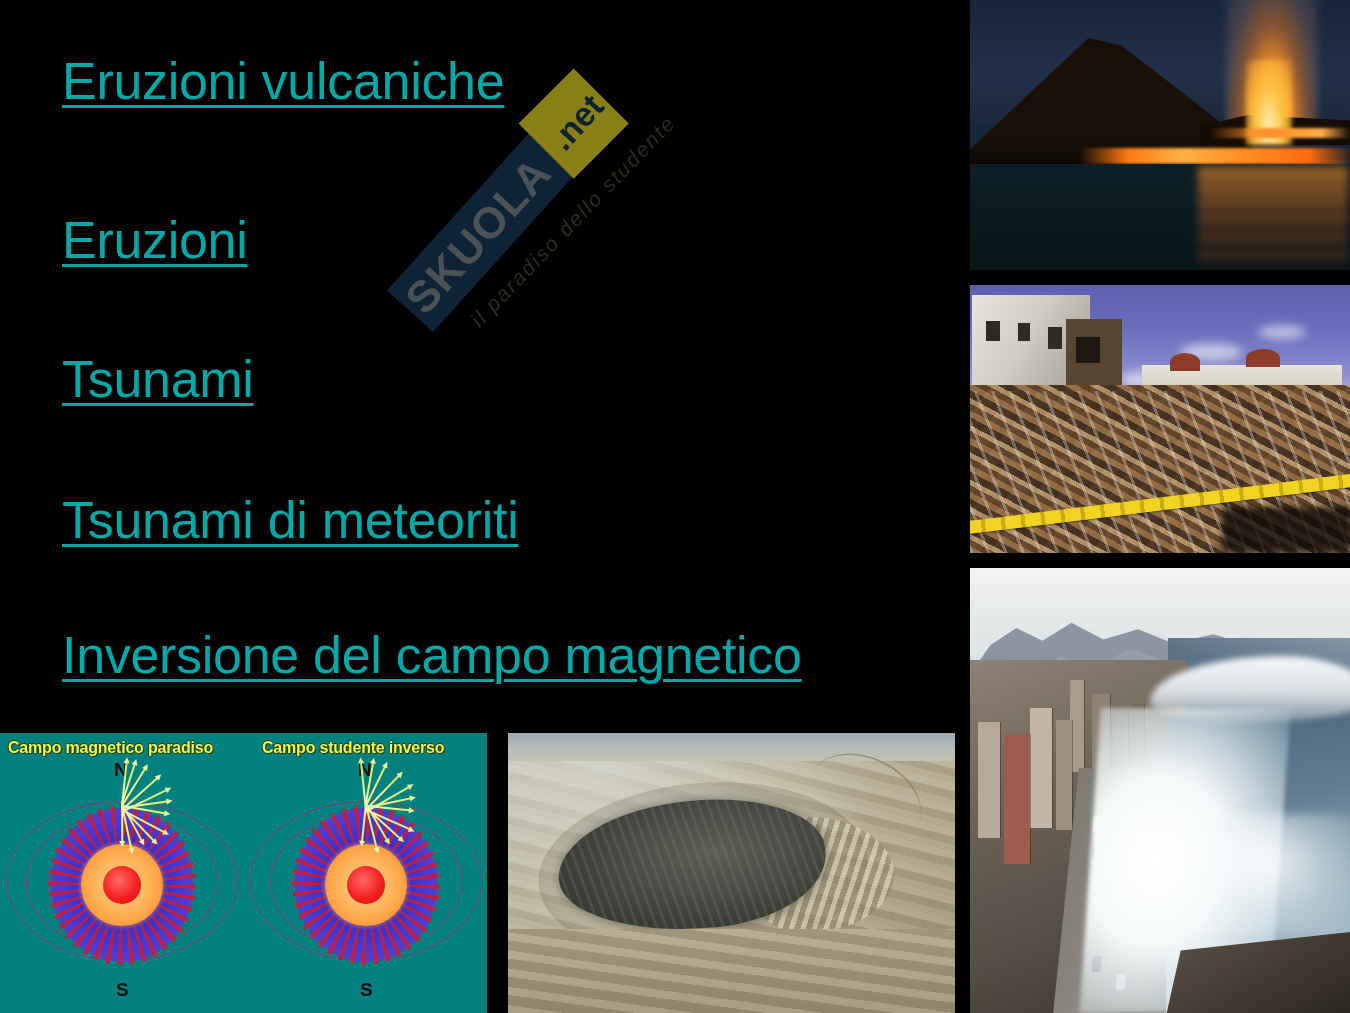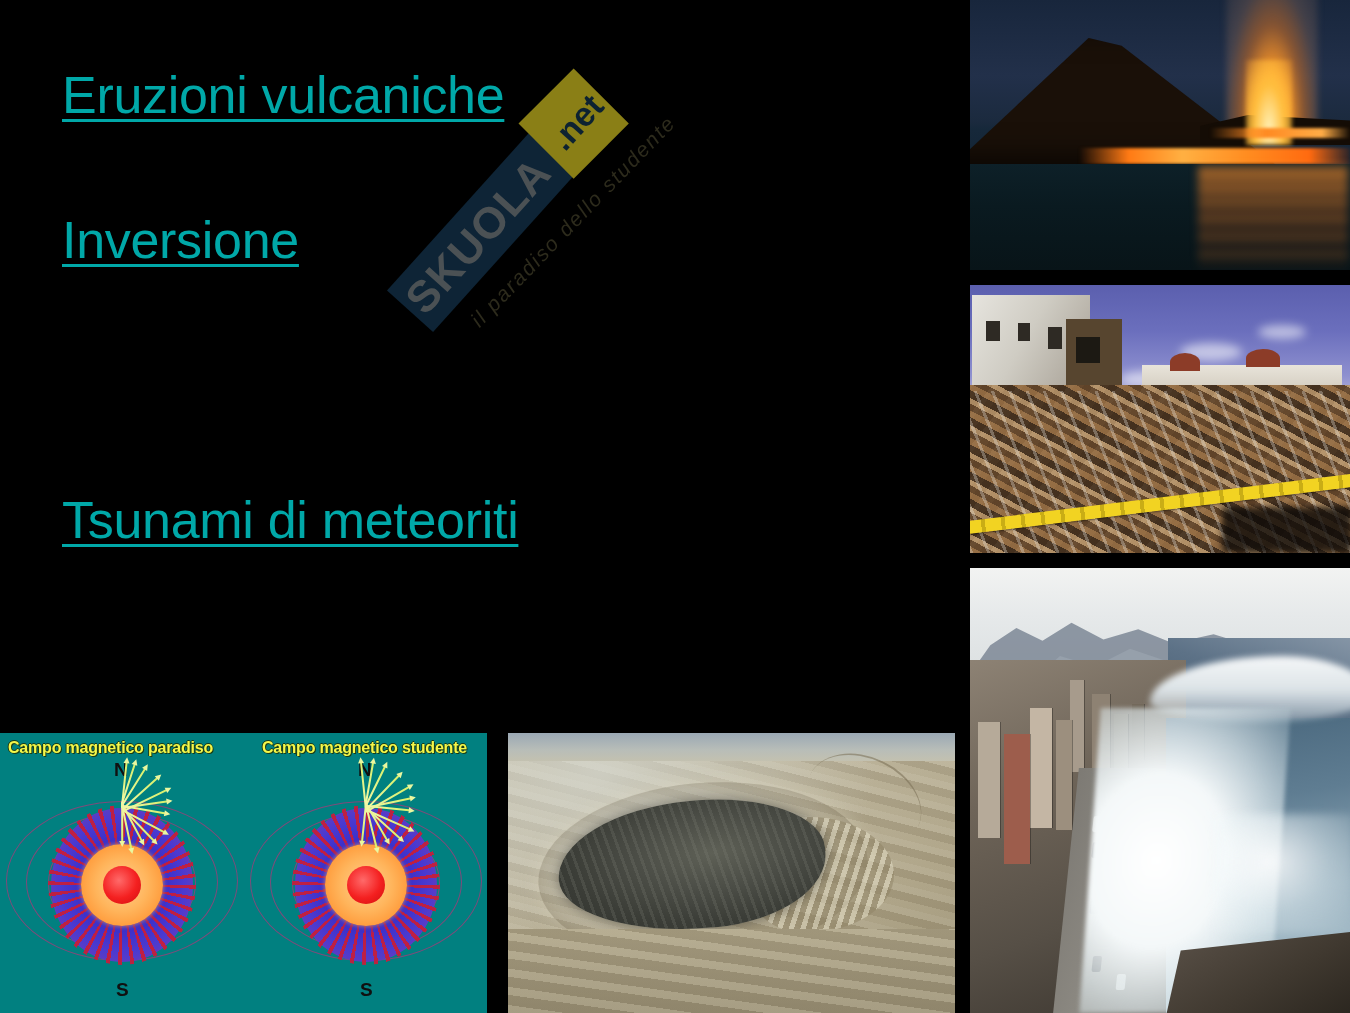--- a/index.html
+++ b/index.html
@@ -109,21 +109,21 @@
     font-size: 52px;
     font-weight: normal;
     line-height: 58px;
     white-space: nowrap;
     letter-spacing: -0.3px;
     text-decoration: underline;
     text-decoration-thickness: 3px;
     text-underline-offset: 6px;
     cursor: pointer;
   }
-  .b0 { top: 66px; text-align: center; }
+  .b0 { top: 52px; text-align: center; }
   .b1 { top: 211px; }
   .b2 { top: 350px; }
   .b3 { top: 491px; }
   .b4 { top: 626px; }
 
   
   .photo {
     position: absolute;
     overflow: hidden;
     background: #000;
@@ -440,22 +440,24 @@
       <div class="wm-band"></div>
       <div class="wm-word">SKUOLA</div>
       <div class="wm-sq"></div>
       <div class="wm-net">.net</div>
       <div class="wm-tag">il paradiso dello studente</div>
     </div>
   </div>
 
   <div id="bullets">
     <div class="bullet b0">Eruzioni vulcaniche</div>
-    <div class="bullet b1">Inversione</div>
+    <div class="bullet b1">Eruzioni</div>
+    <div class="bullet b2">Tsunami</div>
     <div class="bullet b3">Tsunami di meteoriti</div>
+    <div class="bullet b4">Inversione del campo magnetico</div>
   </div>
 
   <div class="photo" id="photo-volcano">
     <div class="v-sky"></div>
     <div class="v-plume"></div>
     <div class="v-cone"></div>
     <div class="v-ridge"></div>
     <div class="v-plume2"></div>
     <div class="v-lava2"></div>
     <div class="v-lava"></div>
@@ -519,21 +521,21 @@
     <div class="t-sea"></div>
     <div class="t-wave-crest"></div>
     <div class="t-foam"></div>
     <div class="t-foam2"></div>
     <div class="t-pier"></div>
   </div>
 
   <div class="photo" id="photo-magnetic">
 
     <div class="mag-title left">Campo magnetico paradiso</div>
-    <div class="mag-title right">Campo magnetico studente</div>
+    <div class="mag-title right">Campo studente inverso</div>
 
     <div class="globe-wrap left">
       <div class="pole" style="left:114px;top:-2px;">N</div>
       <div class="pole" style="left:116px;top:218px;">S</div>
 
       <div class="fieldline" style="left:6px;top:40px;width:230px;height:158px;"></div>
       <div class="fieldline" style="left:26px;top:52px;width:190px;height:136px;"></div>
       <div class="fieldline" style="left:48px;top:62px;width:146px;height:118px;"></div>
 
       <div class="mantle" style="top:124px;"></div>

